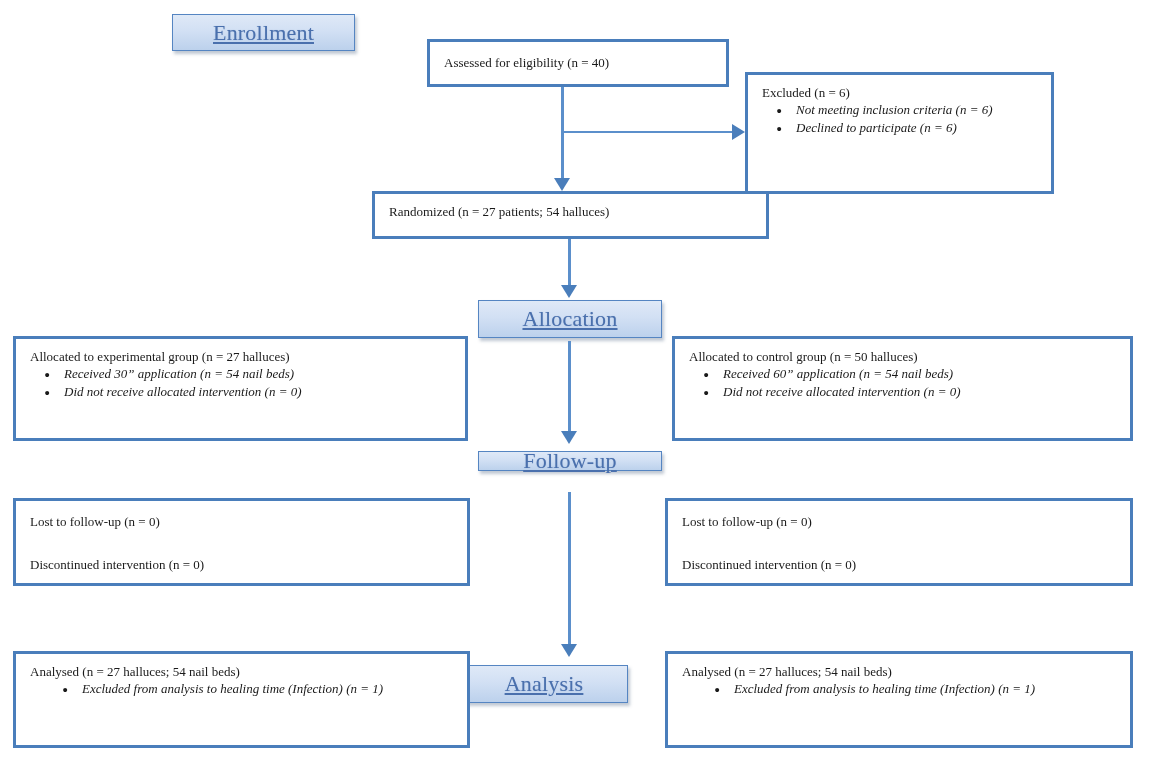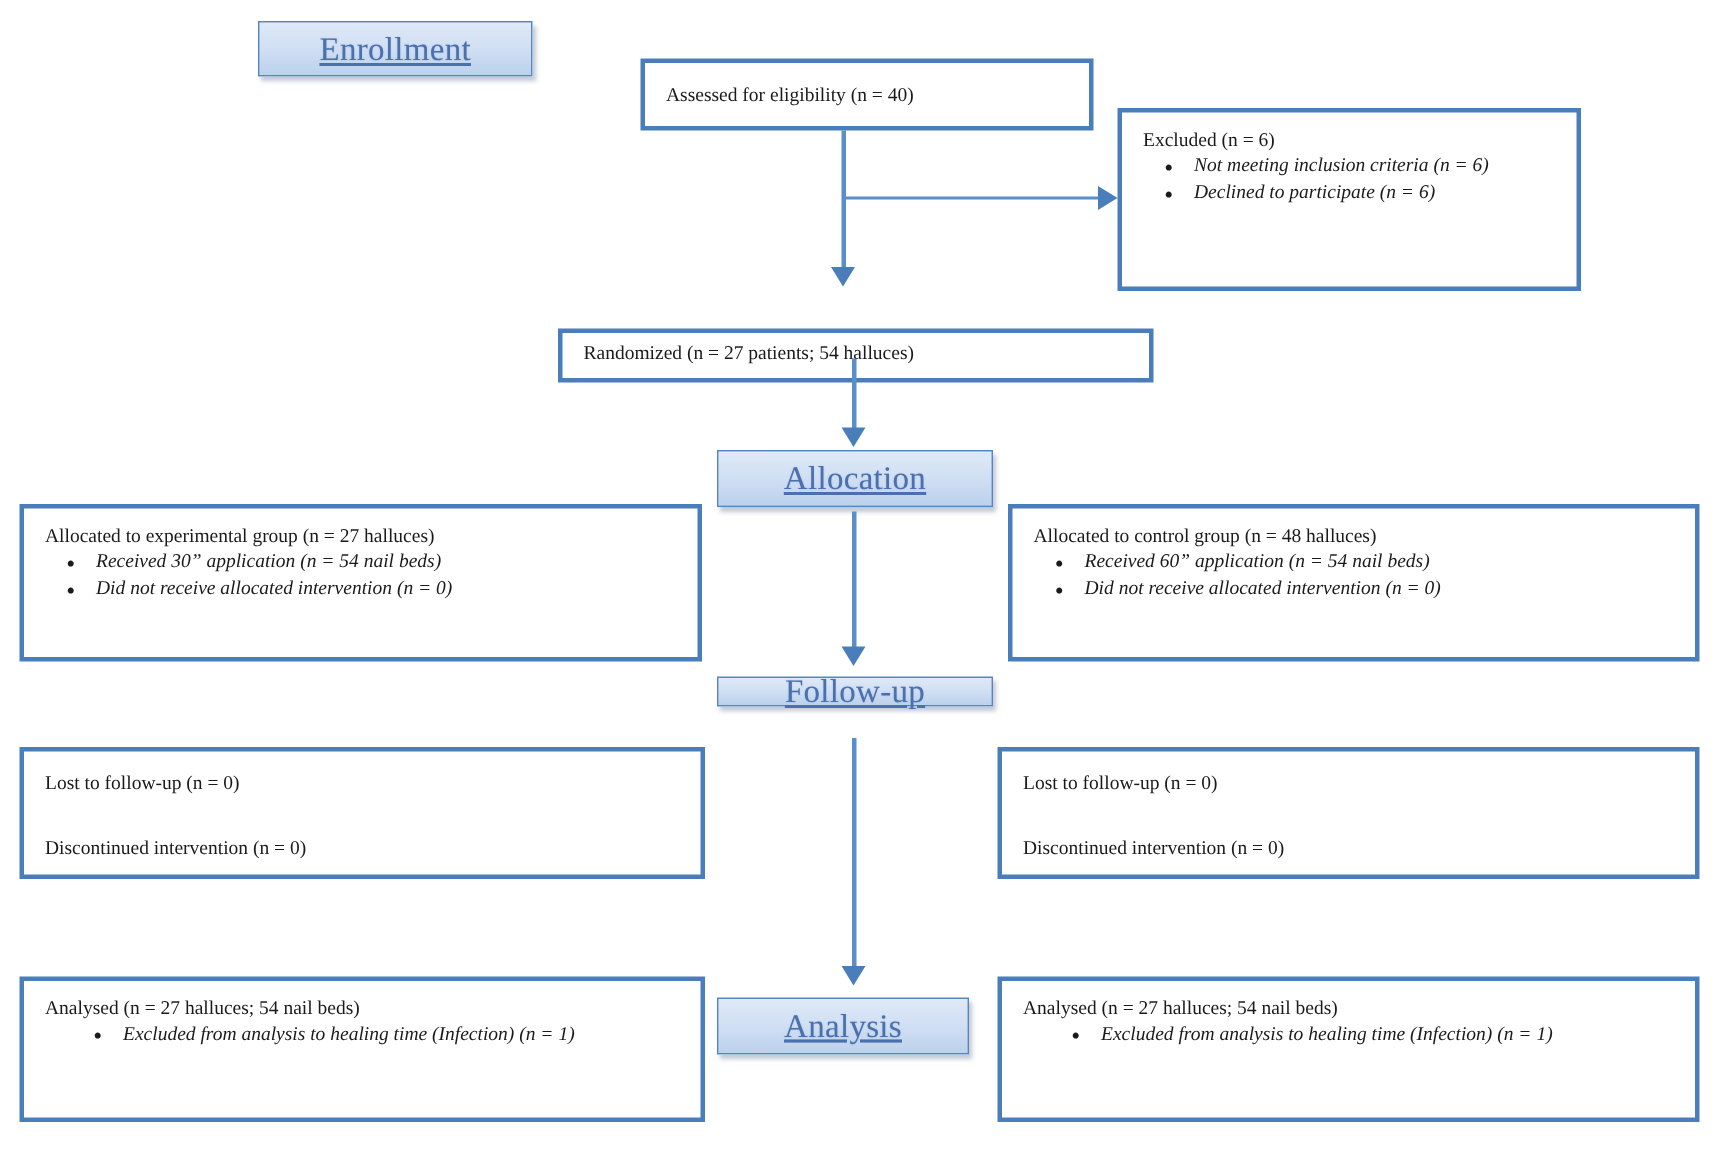--- a/index.html
+++ b/index.html
@@ -124,41 +124,41 @@
       <li>Declined to participate (n = 6)</li>
     </ul>
   </div>
 
   <div class="vline" style="left:561px; top:87px; height:95px;"></div>
   <div class="arrow-down" style="left:554px; top:178px;"></div>
 
   <div class="hline" style="left:563px; top:131px; width:173px;"></div>
   <div class="arrow-right" style="left:732px; top:124px;"></div>
 
-  <div class="flow-box" style="left:372px; top:191px; width:397px; height:36px; display:flex; align-items:flex-end;margin-top:28px;">
+  <div class="flow-box" style="left:372px; top:191px; width:397px; height:48px; display:flex; align-items:flex-start;">
     <p class="headline">Randomized (n = 27 patients; 54 halluces)</p>
   </div>
 
   <div class="vline" style="left:568px; top:239px; height:50px;"></div>
   <div class="arrow-down" style="left:561px; top:285px;"></div>
 
   <div class="stage-label" style="left:478px; top:300px; width:184px; height:38px;">
     <span>Allocation</span>
   </div>
 
   <div class="flow-box" style="left:13px; top:336px; width:455px; height:105px;">
     <p class="headline">Allocated to experimental group (n = 27 halluces)</p>
     <ul>
       <li>Received 30” application (n = 54 nail beds)</li>
       <li>Did not receive allocated intervention (n = 0)</li>
     </ul>
   </div>
 
   <div class="flow-box" style="left:672px; top:336px; width:461px; height:105px;">
-    <p class="headline">Allocated to control group (n = 48 halluces)</p>
+    <p class="headline">Allocated to control group (n = 50 halluces)</p>
     <ul>
       <li>Received 60” application (n = 54 nail beds)</li>
       <li>Did not receive allocated intervention (n = 0)</li>
     </ul>
   </div>
 
   <div class="vline" style="left:568px; top:341px; height:94px;"></div>
   <div class="arrow-down" style="left:561px; top:431px;"></div>
 
   <div class="stage-label" style="left:478px; top:451px; width:184px; height:20px;">
@@ -171,21 +171,21 @@
   </div>
 
   <div class="flow-box" style="left:665px; top:498px; width:468px; height:88px; padding-top:12px;">
     <p class="spaced-line">Lost to follow-up (n = 0)</p>
     <p class="spaced-line">Discontinued intervention (n = 0)</p>
   </div>
 
   <div class="vline" style="left:568px; top:492px; height:156px;"></div>
   <div class="arrow-down" style="left:561px; top:644px;"></div>
 
-  <div class="stage-label" style="left:478px; top:665px; width:168px; height:38px;">
+  <div class="stage-label" style="left:460px; top:665px; width:168px; height:38px;">
     <span>Analysis</span>
   </div>
 
   <div class="flow-box" style="left:13px; top:651px; width:457px; height:97px;">
     <p class="headline">Analysed (n = 27 halluces; 54 nail beds)</p>
     <ul style="padding-left:52px;">
       <li>Excluded from analysis to healing time (Infection) (n = 1)</li>
     </ul>
   </div>
 

